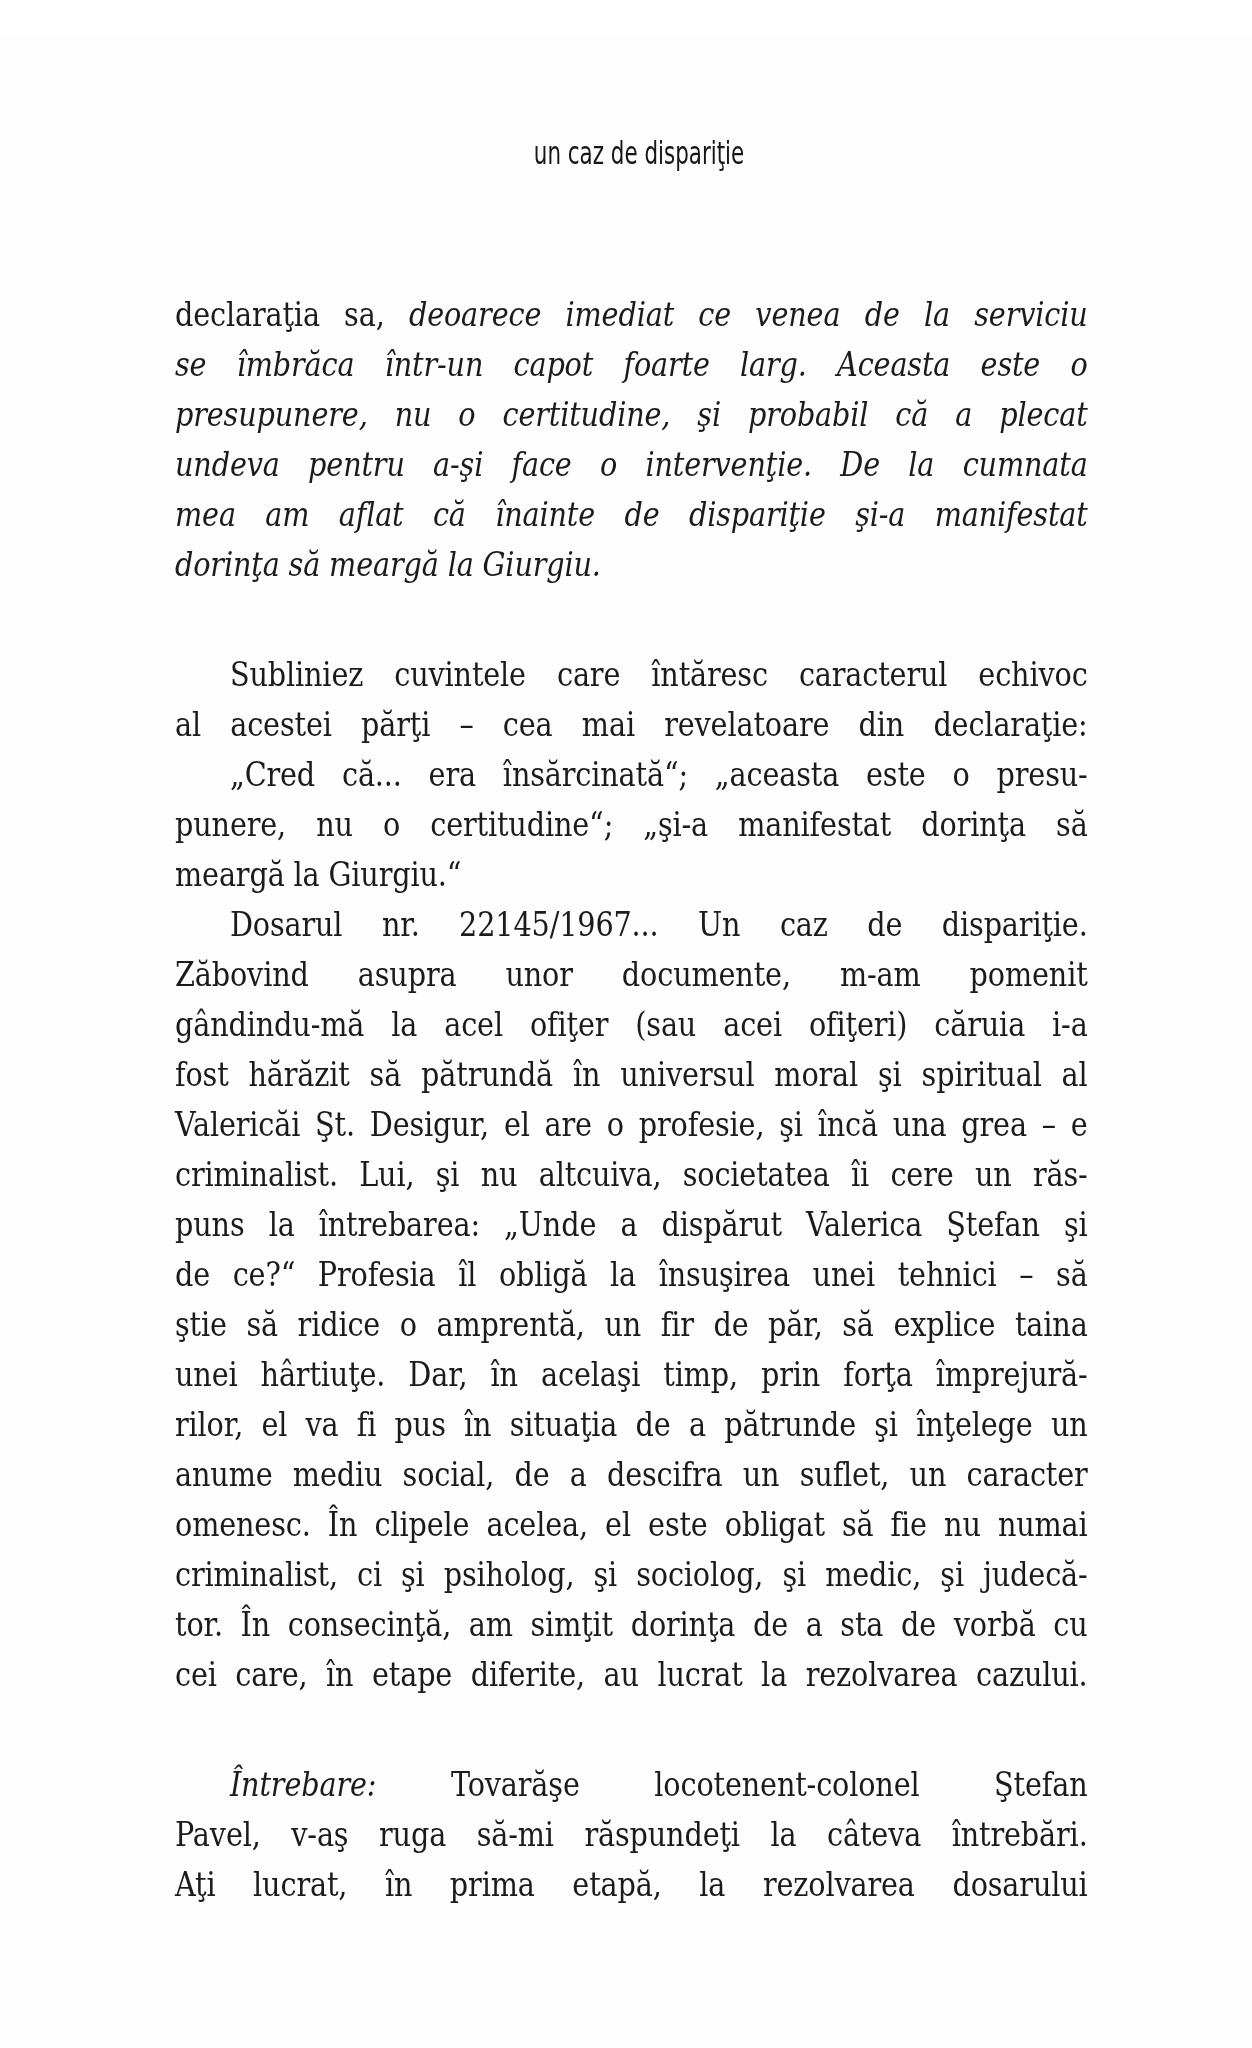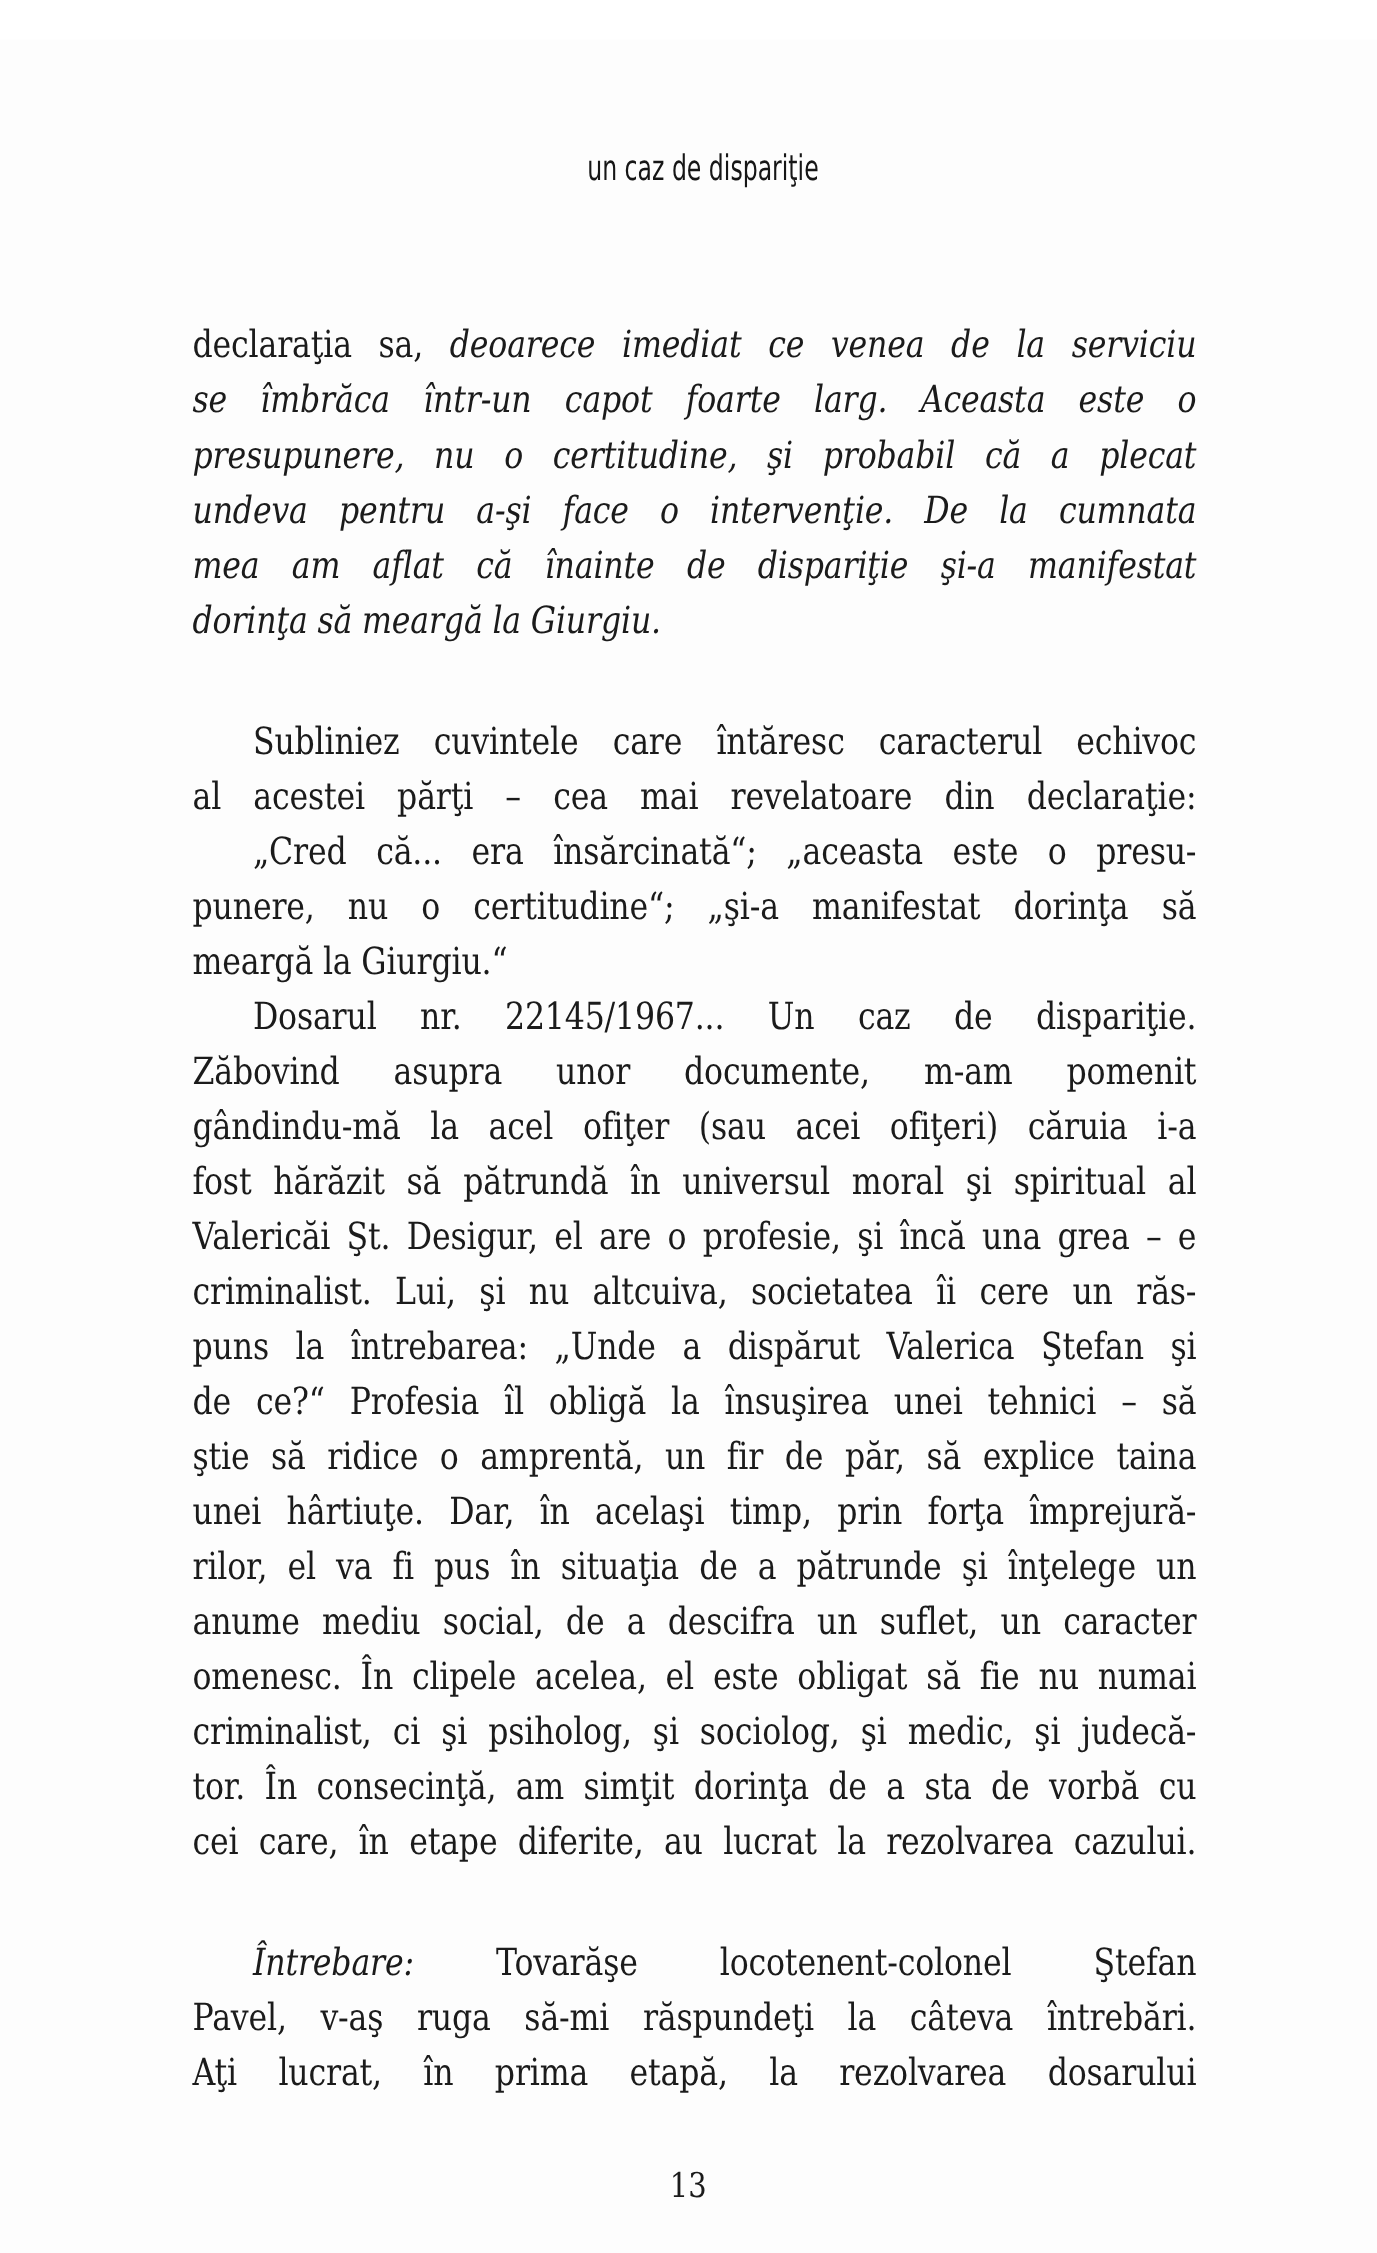--- a/index.html
+++ b/index.html
@@ -114,16 +114,13 @@
         <div class="line"><span class="rm">cei care, în etape diferite, au lucrat la rezolvarea cazului.</span></div>
       </div>
       <div class="pgap"></div>
       <div class="para">
         <div class="line indent"><span class="it">Întrebare: </span><span class="rm">Tovarăşe locotenent-colonel Ştefan</span></div>
         <div class="line"><span class="rm">Pavel, v-aş ruga să-mi răspundeţi la câteva întrebări.</span></div>
         <div class="line"><span class="rm">Aţi lucrat, în prima etapă, la rezolvarea dosarului</span></div>
       </div>
     </div>
 
-  <div class="page-number">
-    <span class="cond">13</span>
-  </div>
 </div>
 
 </body></html>

